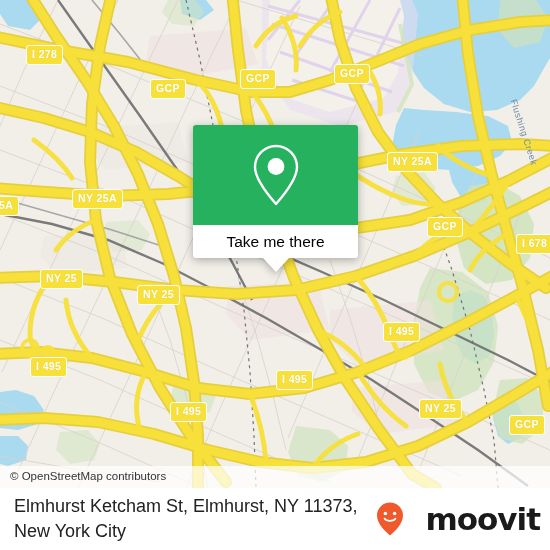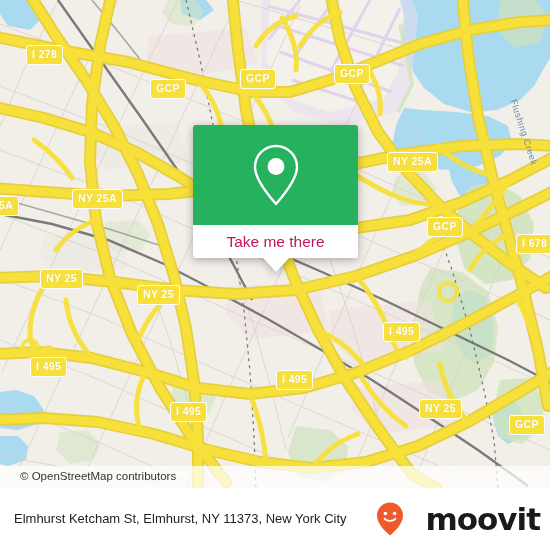--- a/index.html
+++ b/index.html
@@ -70,21 +70,21 @@
   
   #attribution {
     position: absolute;
     left: 0;
     bottom: 0;
     width: 100%;
     background: rgba(255,255,255,0.72);
     font-family: "Liberation Sans", sans-serif;
     font-size: 11.5px;
     color: #333333;
-    padding: 4px 0 5px 20px;
+    padding: 4px 0 5px 10px;
     box-sizing: border-box;
     line-height: 1.1;
   }
 
   
   #callout {
     position: absolute;
     left: 193px;
     top: 125px;
     width: 165px;
@@ -101,21 +101,21 @@
   #callout-pin-icon { display: block; }
   #callout-body {
     background: #ffffff;
     border-radius: 0 0 3px 3px;
     height: 33px;
     display: flex;
     align-items: center;
     justify-content: center;
   }
   #callout-label {
-    color: #be185d;
+    color: #000000;
     font-family: "Liberation Sans", sans-serif;
     font-size: 15.5px;
     line-height: 1;
     white-space: nowrap;
   }
   #callout-tail {
     position: absolute;
     left: 50%;
     margin-left: -13px;
     top: 133px;
@@ -135,21 +135,21 @@
     background: #ffffff;
     display: flex;
     align-items: center;
     box-sizing: border-box;
     padding: 0 10px 0 14px;
   }
   #footer-address {
     flex: 1 1 auto;
     color: #222222;
     font-family: "Liberation Sans", sans-serif;
-    font-size: 13px;
+    font-size: 18px;
     line-height: 1.38;
     padding-right: 6px;
     max-width: 400px;
   }
   #brand {
     flex: 0 0 auto;
     display: flex;
     align-items: center;
     gap: 20px;
   }

